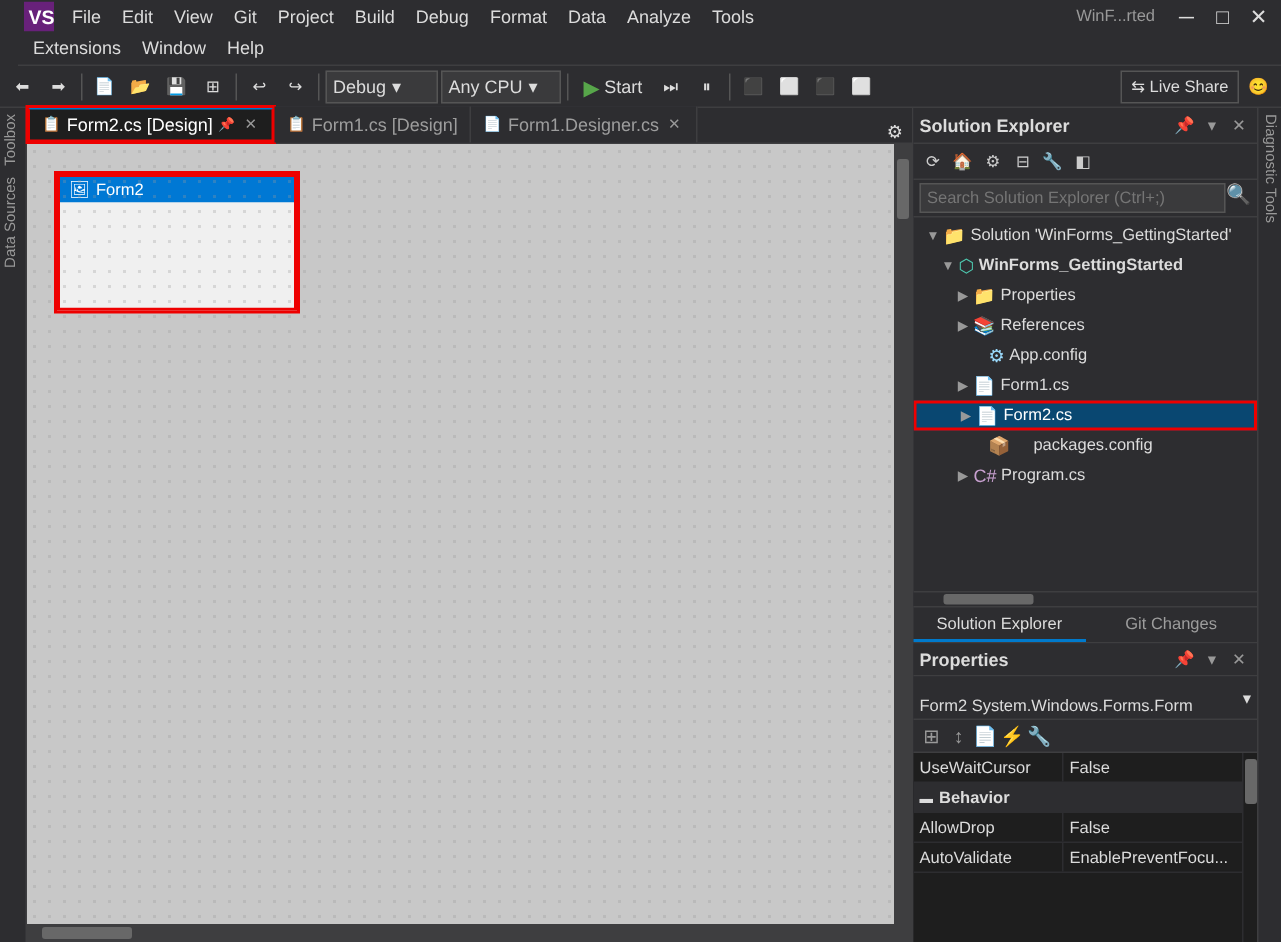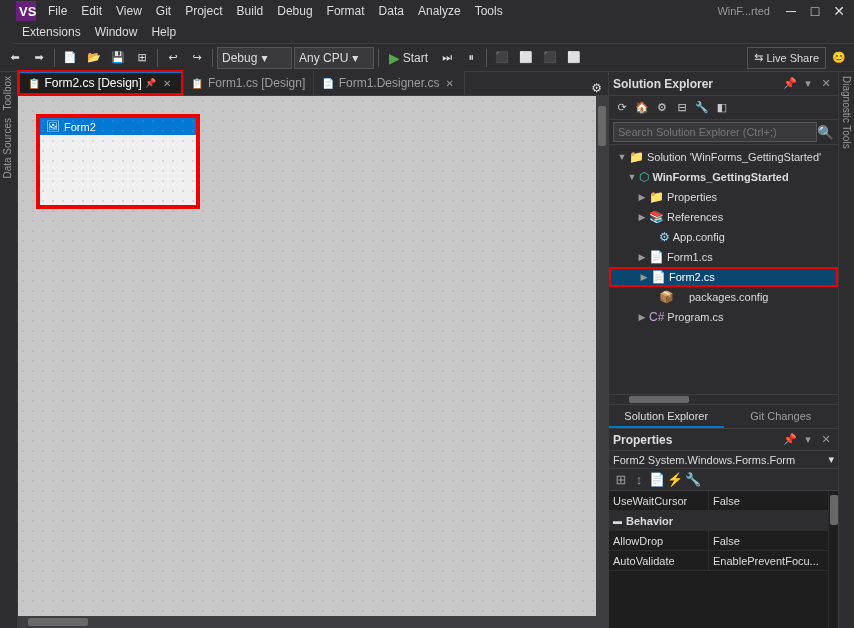--- a/index.html
+++ b/index.html
@@ -243,21 +243,21 @@
 
     <div class="se-toolbar">
       <button class="se-toolbar-btn">⟳</button>
       <button class="se-toolbar-btn">🏠</button>
       <button class="se-toolbar-btn">⚙</button>
       <button class="se-toolbar-btn">⊟</button>
       <button class="se-toolbar-btn">🔧</button>
       <button class="se-toolbar-btn">◧</button>
     </div>
 
-    <div style="display:flex;align-items:center;padding:2px 4px;background:#2d2d30;border-bottom:1px solid #3e3e40;">
+    <div style="display:flex;align-items:flex-start;padding:2px 4px;background:#2d2d30;border-bottom:1px solid #3e3e40;">
       <input class="se-search" type="text" placeholder="Search Solution Explorer (Ctrl+;)" style="">
       <button class="search-icon-btn">🔍</button>
     </div>
 
     <div class="tree-view">
 
       <div class="tree-item">
         <span class="tree-indent" style="width:4px;"></span>
         <span class="tree-arrow">▼</span>
         <span class="tree-icon solution-icon">📁</span>
@@ -337,21 +337,21 @@
     <div class="props-panel">
       <div class="props-header">
         <span class="props-title">Properties</span>
         <div class="panel-header-btns">
           <button class="panel-icon-btn">📌</button>
           <button class="panel-icon-btn">▾</button>
           <button class="panel-icon-btn">✕</button>
         </div>
       </div>
       <div class="props-object">
-        <span style="font-size:11px;">Form2  System.Windows.Forms.Form</span>
+        <span style="font-size:11px;margin-top:12px;">Form2  System.Windows.Forms.Form</span>
         <span>▾</span>
       </div>
       <div class="props-toolbar">
         <button class="panel-icon-btn" style="font-size:13px;">⊞</button>
         <button class="panel-icon-btn" style="font-size:13px;">↕</button>
         <button class="panel-icon-btn" style="font-size:13px;">📄</button>
         <button class="panel-icon-btn" style="font-size:13px;">⚡</button>
         <button class="panel-icon-btn" style="font-size:13px;">🔧</button>
       </div>
       <div class="props-content" style="position:relative;">

